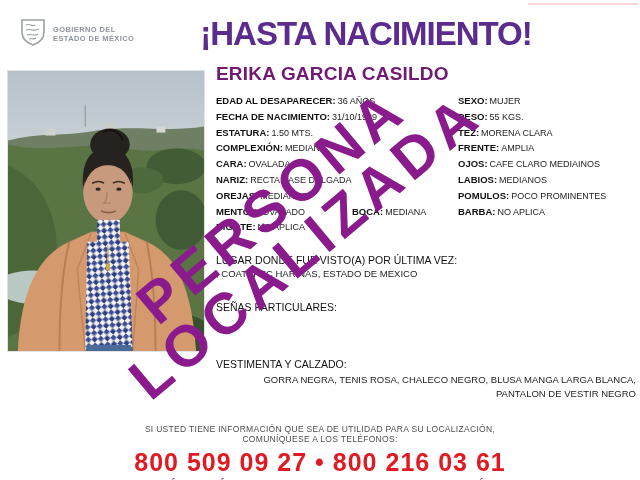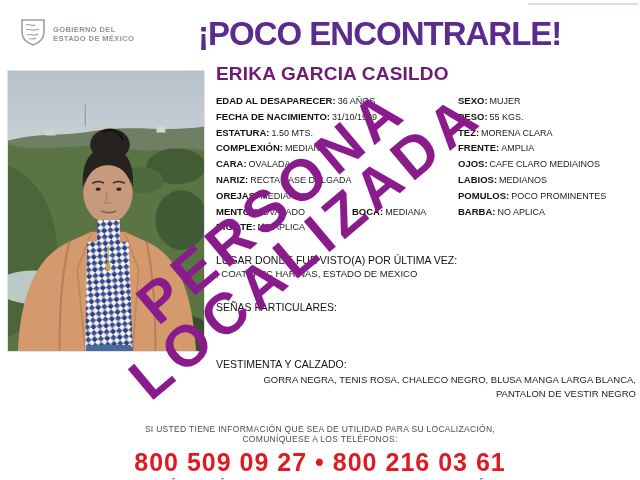--- a/index.html
+++ b/index.html
@@ -59,21 +59,21 @@
       <svg width="26" height="28" viewBox="0 0 26 28">
         <path d="M2 2 H24 V14 C24 21 19 25 13 27 C7 25 2 21 2 14 Z" fill="none" stroke="#9aa0a5" stroke-width="1.6"></path>
         <path d="M6 7 C9 5 12 9 15 7 M6 12 C9 10 13 14 19 11 M7 17 C10 15 14 19 18 16 M9 21 C11 20 14 22 16 20" fill="none" stroke="#9aa0a5" stroke-width="1.1"></path>
       </svg>
     </span>
     <span class="logo-text">
       <span>GOBIERNO DEL</span><br>
       <span>ESTADO DE MÉXICO</span>
     </span>
   </div>
-  <div class="title">¡POCO ENCONTRARLE!</div>
+  <div class="title">¡HASTA NACIMIENTO!</div>
   <div class="edge-artifact"></div>
 
   <div class="photo">
     <svg viewBox="0 0 198 282" preserveAspectRatio="none">
       <defs>
         <linearGradient id="sky" x1="0" y1="0" x2="0" y2="1">
           <stop offset="0" stop-color="#b7c1ca"></stop>
             <stop offset="1" stop-color="#d3d9dc"></stop>
         </linearGradient>
         <pattern id="check" width="9" height="9" patternUnits="userSpaceOnUse" patternTransform="rotate(40)">

